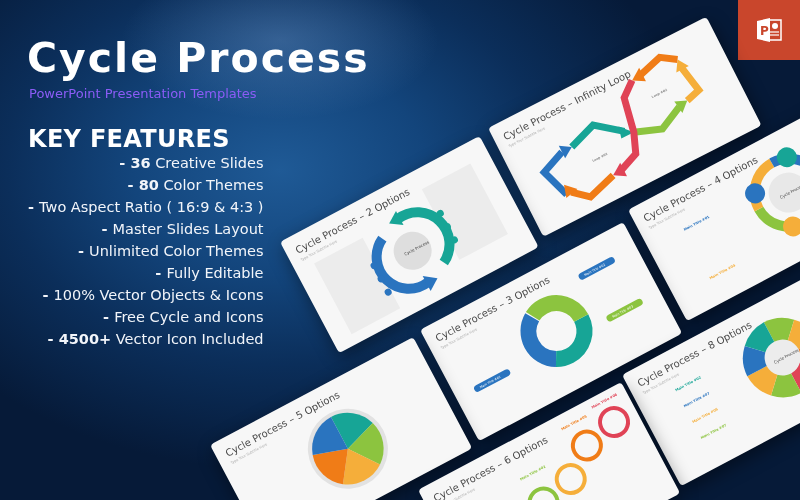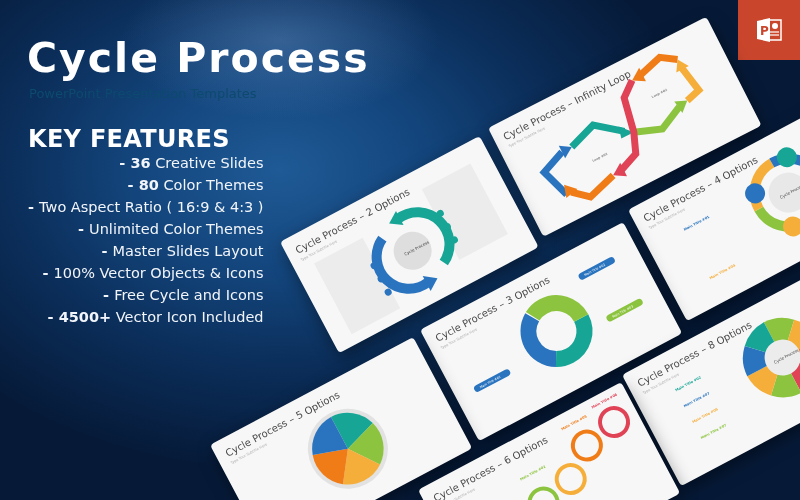--- a/index.html
+++ b/index.html
@@ -14,21 +14,21 @@
     position: absolute; left: 120px; top: -40px; width: 320px; height: 160px;
     background: radial-gradient(ellipse at center, rgba(120,160,210,0.35), rgba(0,0,0,0) 70%);
   }
   .hero-title {
     position: absolute; left: 27px; top: 34px;
     font-family: "DejaVu Sans", sans-serif; font-weight: bold;
     font-size: 41px; letter-spacing: 2px; color: #fff;
   }
   .hero-sub {
     position: absolute; left: 29px; top: 86px;
-    font-size: 13px; color: #0c4a6e;
+    font-size: 13px; color: #8b5cf6;
   }
   .kf-title {
     position: absolute; left: 28px; top: 125px;
     font-size: 24px; font-weight: bold; color: #fff; letter-spacing: 0.3px;
   }
   .features {
     position: absolute; left: 28px; top: 152px; list-style: none;
   }
   .features li {
     font-size: 14.5px; line-height: 22px; color: #f2f5fa; white-space: nowrap; text-align: right;
@@ -58,22 +58,23 @@
 <div class="glow"></div>
 
 <h1 class="hero-title">Cycle Process</h1>
 <div class="hero-sub">PowerPoint Presentation Templates</div>
 
 <div class="kf-title">KEY FEATURES</div>
 <ul class="features">
   <li><b>- <span>36</span></b><span> Creative Slides</span></li>
   <li><b>- <span>80</span></b><span> Color Themes</span></li>
   <li><b>- </b><span>Two Aspect Ratio ( 16:9 &amp; 4:3 )</span></li>
+  <li><b>- </b><span>Master Slides Layout</span></li>
   <li><b>- </b><span>Unlimited Color Themes</span></li>
-  <li><b>- </b><span>Master Slides Layout</span></li>
+  <li><b>- </b><span>Fully Editable</span></li>
   <li><b>- </b><span>100% Vector Objects &amp; Icons</span></li>
   <li><b>- </b><span>Free Cycle and Icons</span></li>
   <li><b>- <span>4500+</span></b><span> Vector Icon Included</span></li>
 </ul>
 
 <div class="ppt-badge">
   <svg width="30" height="30" viewBox="0 0 30 30">
     <rect x="12" y="5" width="15" height="20" fill="none" stroke="#fff" stroke-width="1.5"></rect>
     <circle cx="21" cy="11" r="3" fill="#fff"></circle>
     <line x1="16" y1="17" x2="25" y2="17" stroke="#fff" stroke-width="1.2"></line>

